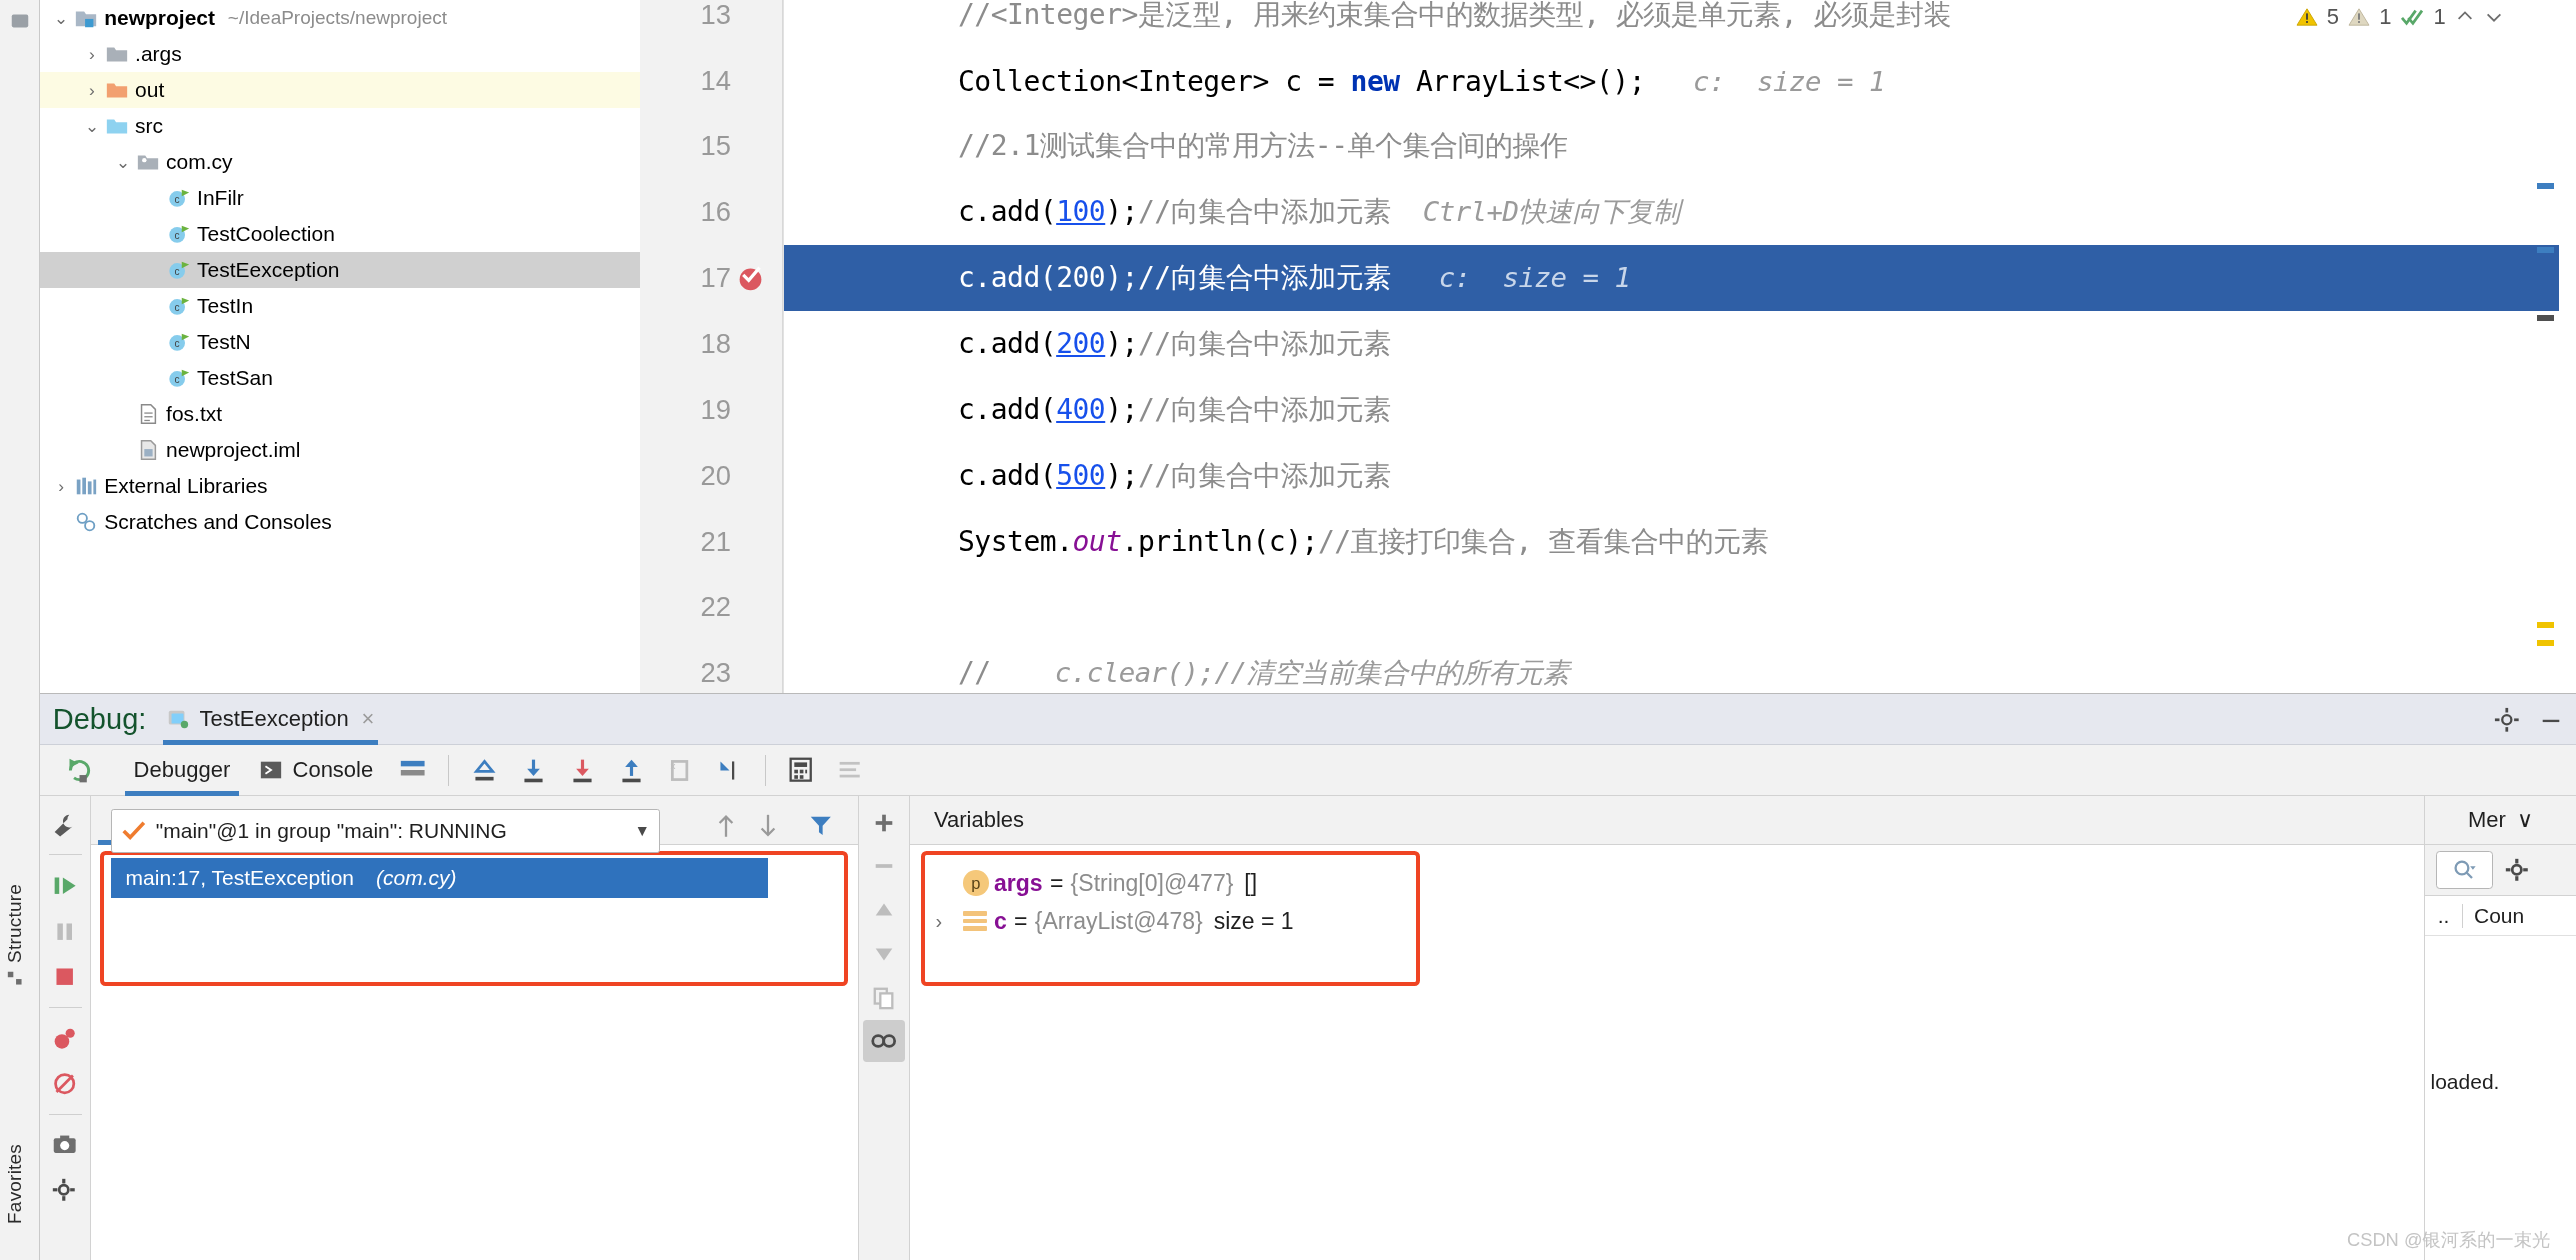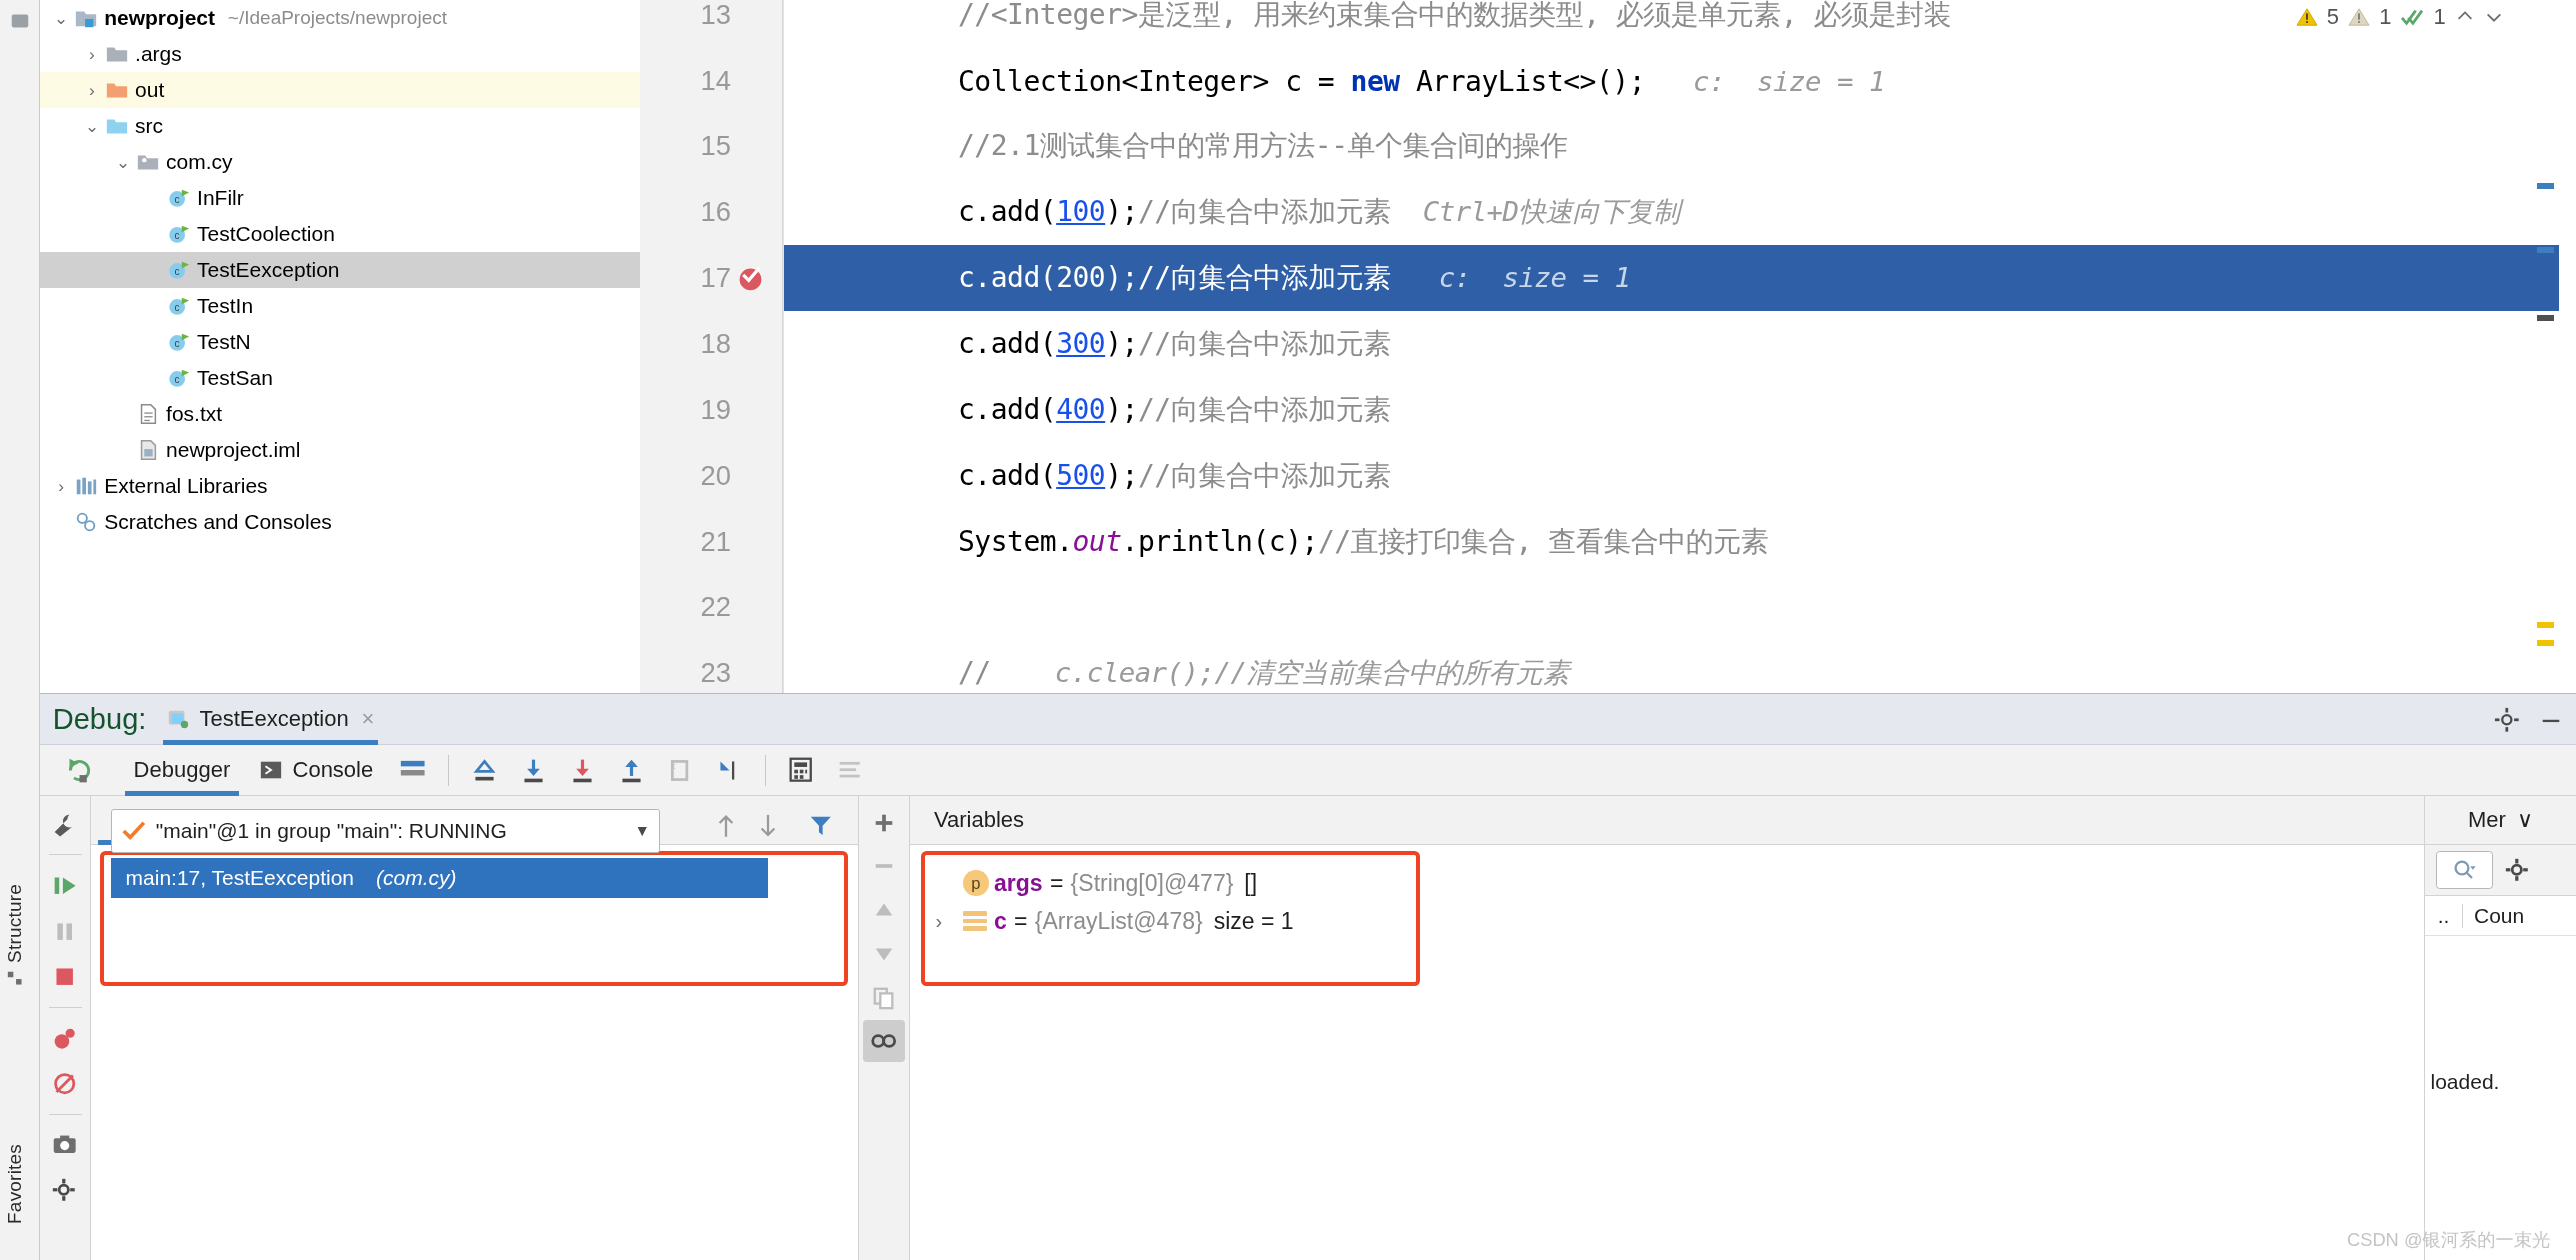--- a/index.html
+++ b/index.html
@@ -410,21 +410,21 @@
             <svg width="29" height="29" viewBox="0 0 32 32">
               <circle cx="16" cy="17" r="12" fill="#db5860"></circle>
               <path d="M8 12 L14 18 L26 4" stroke="#ffffff" stroke-width="3.5" fill="none"></path>
             </svg>
           </span>
           <span class="code"><span>c.add(200);</span><span class="cmt">//向集合中添加元素</span><span class="hint">   c:  size = 1</span></span>
           <div class="gutter-hl" style="position: absolute; left: -144px; width: 143px; height: 66px; top: 0px; z-index: -1;"></div>
         </div>
         <div class="line" style="top: 311px;">
           <span class="ln" style="left: -144px;">18</span>
-          <span class="code"><span>c.add(</span><span class="num">300</span><span>);</span><span class="cmt">//向集合中添加元素</span></span>
+          <span class="code"><span>c.add(</span><span class="num">200</span><span>);</span><span class="cmt">//向集合中添加元素</span></span>
         </div>
         <div class="line" style="top: 377px;">
           <span class="ln" style="left: -144px;">19</span>
           <span class="code"><span>c.add(</span><span class="num">400</span><span>);</span><span class="cmt">//向集合中添加元素</span></span>
         </div>
         <div class="line" style="top: 443px;">
           <span class="ln" style="left: -144px;">20</span>
           <span class="code"><span>c.add(</span><span class="num">500</span><span>);</span><span class="cmt">//向集合中添加元素</span></span>
         </div>
         <div class="line" style="top: 509px;">

